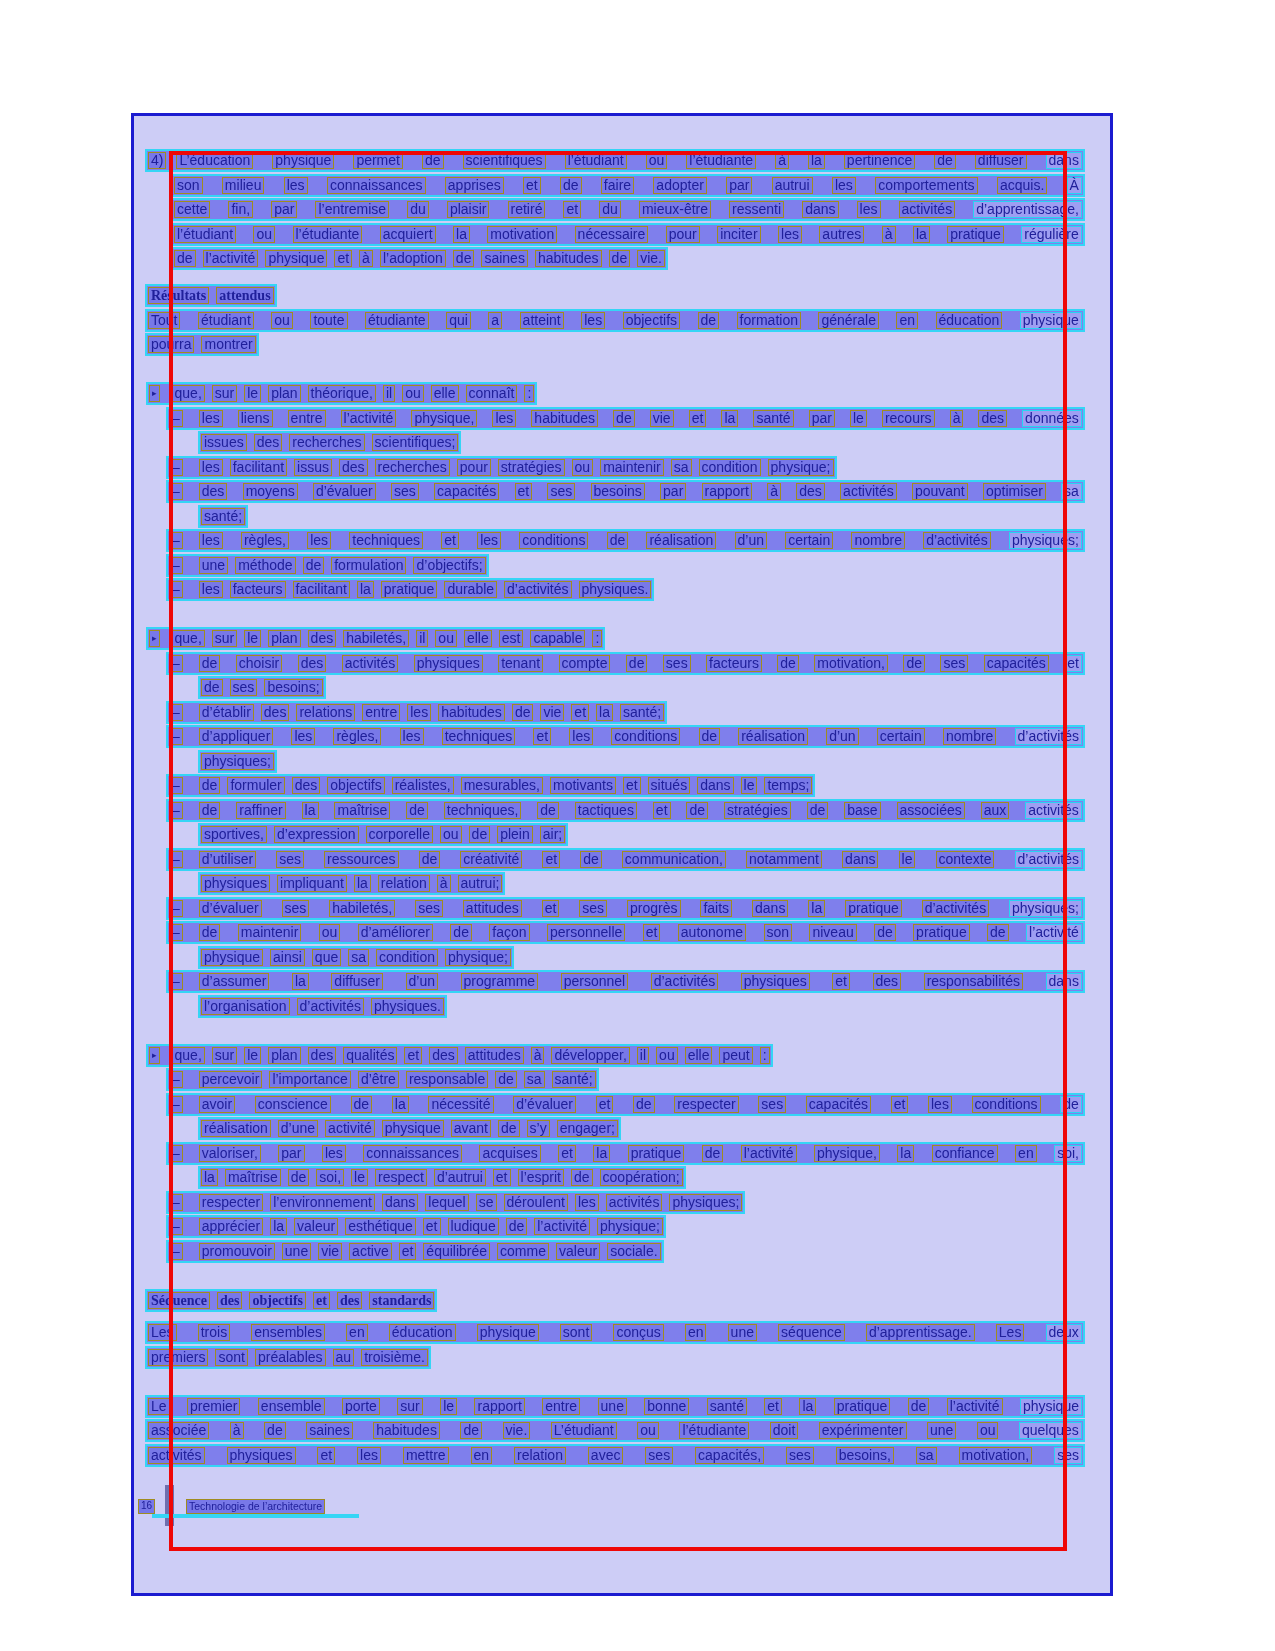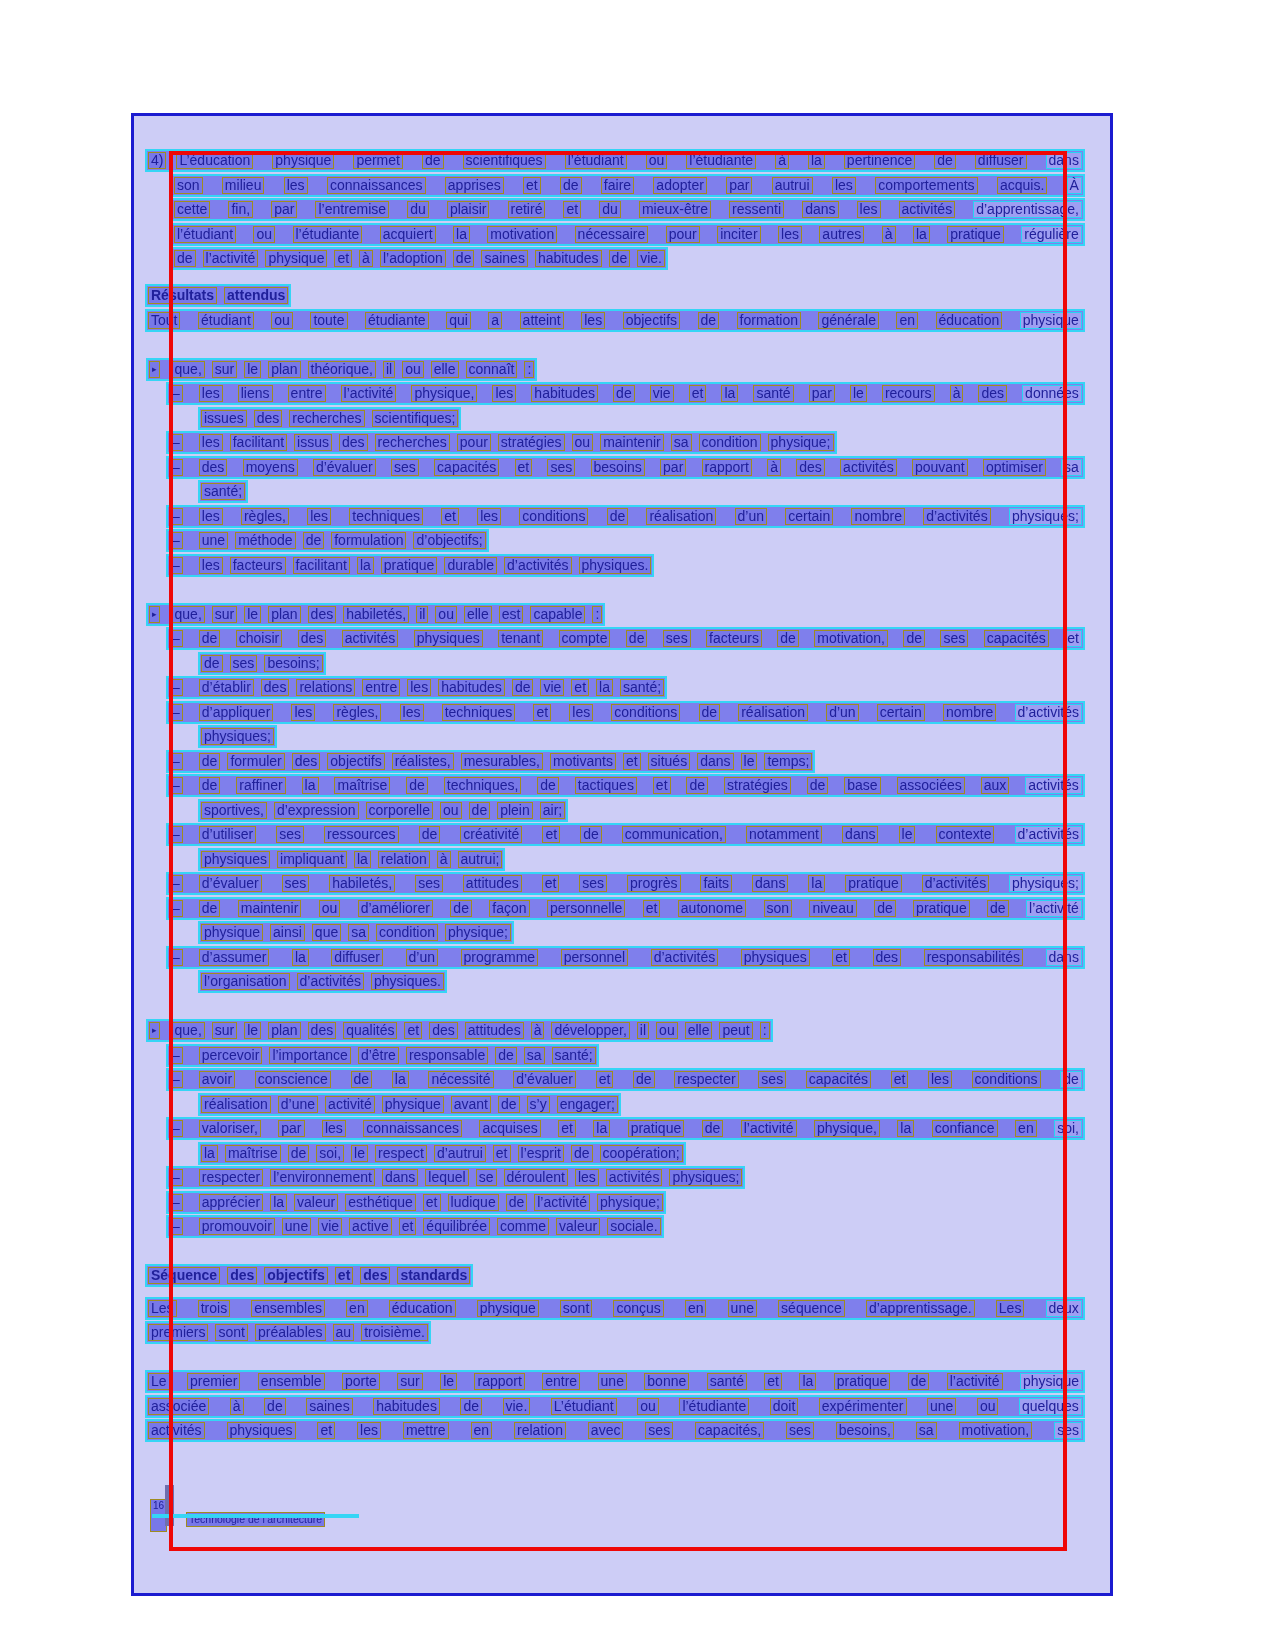--- a/index.html
+++ b/index.html
@@ -34,27 +34,27 @@
   }
   .w.out{border-color:#27d3f3;background:#9e9ef2;}
   .sp{flex:0 0 auto;}
   .numbered .sp{width:10px;}
   .bullet .sp{width:12px;}
   .dash .sp{width:16px;}
   .numbered .tl.cont{margin-left:26px;}
   .dash .tl{margin-left:21px;}
   .dash .tl.cont{margin-left:53px;}
   .bullet .tl{margin-left:1px;}
-  .heading .w{font-weight:700;}
+  .heading .w{font-weight:700;font-family:Liberation Serif, serif;}
   .prefix{text-align:center;}
   .bullet .prefix{font-size:9px;line-height:15px;}
   .footer{position:absolute;left:0;top:1382px;width:320px;height:48px;}
-  .fnum{position:absolute;left:16px;top:1px;font-size:10px;line-height:12px;height:33px;}
+  .fnum{position:absolute;left:4px;top:1px;font-size:10px;line-height:12px;height:15px;}
   .fbar{position:absolute;left:31px;top:-13px;width:9px;height:41px;background:#6f6fae;}
-  .ftext{position:absolute;left:52px;top:14px;font-size:10.5px;line-height:12px;height:15px;}
+  .ftext{position:absolute;left:52px;top:1px;font-size:10.5px;line-height:12px;height:15px;}
   .funder{position:absolute;left:18px;top:16px;width:207px;height:4px;background:#35d5f5;}
   .g-small{margin-top:12.5px;}
   .g-blank{margin-top:24.5px;}
   .g-ah{margin-top:8px;}
 </style>
 </head>
 <body>
 
 <div class="page">
   <div class="content" id="doc-content">
@@ -185,20 +185,28 @@
               <span class="w">a</span>
               <span class="w">atteint</span>
               <span class="w">les</span>
               <span class="w">objectifs</span>
               <span class="w">de</span>
               <span class="w">formation</span>
               <span class="w">générale</span>
               <span class="w">en</span>
               <span class="w">éducation</span>
               <span class="w out">physique</span>
+            </span>
+          </div>
+        </div>
+        <div class="line">
+          <div class="tl fit cont">
+            <span class="ws">
+              <span class="w">pourra</span>
+              <span class="w">montrer</span>
             </span>
           </div>
         </div>
       </div>
       <div class="block bullet g-blank">
         <div class="line">
           <div class="tl fit">
             <span class="w prefix">▸</span>
             <span class="sp"></span>
             <span class="ws">

